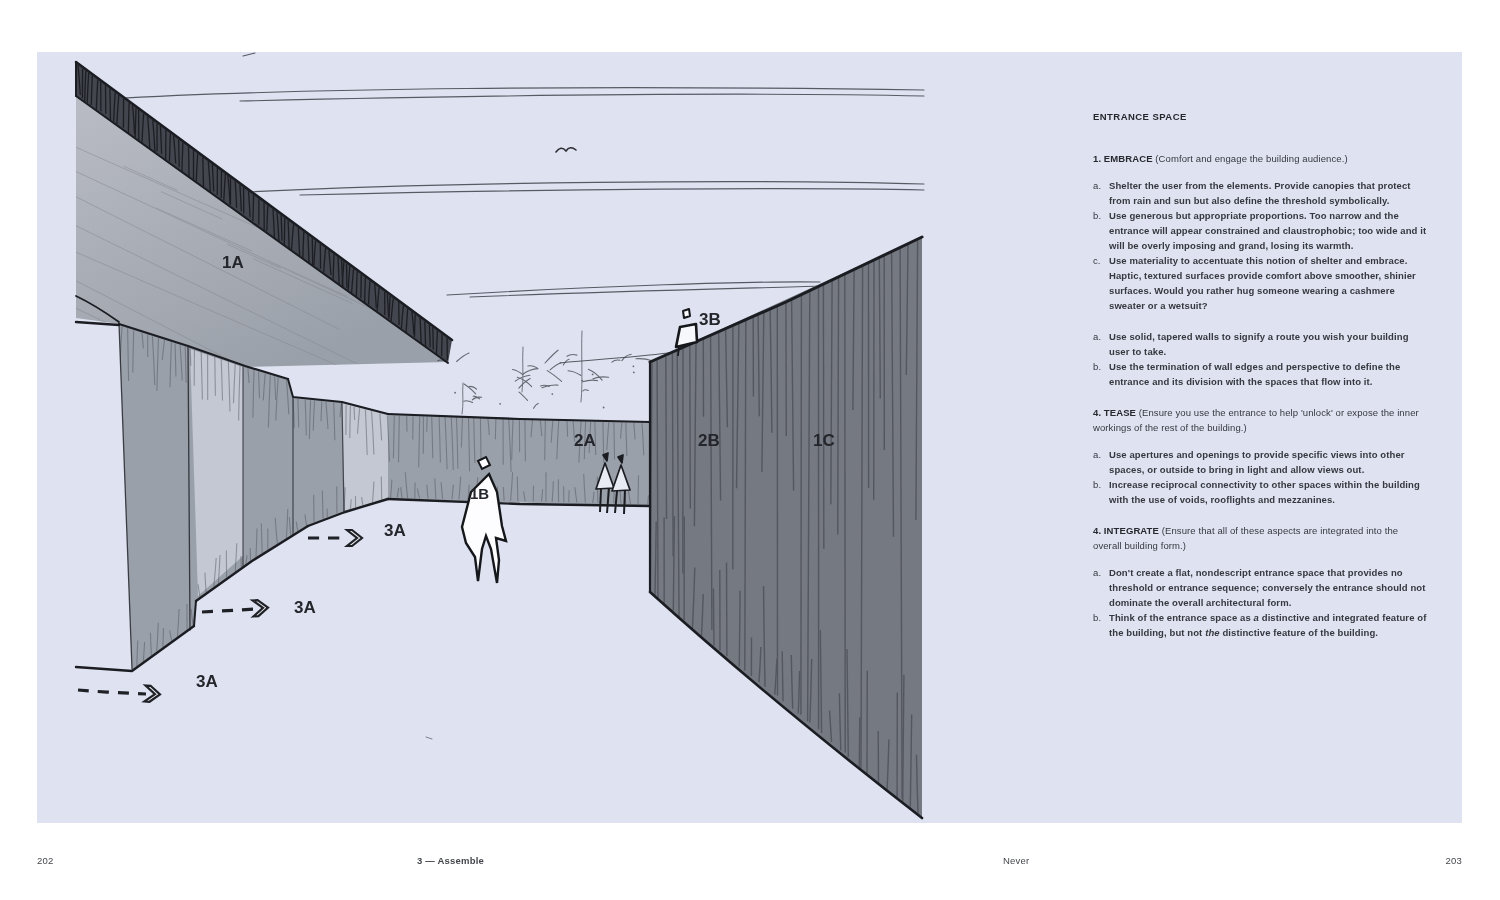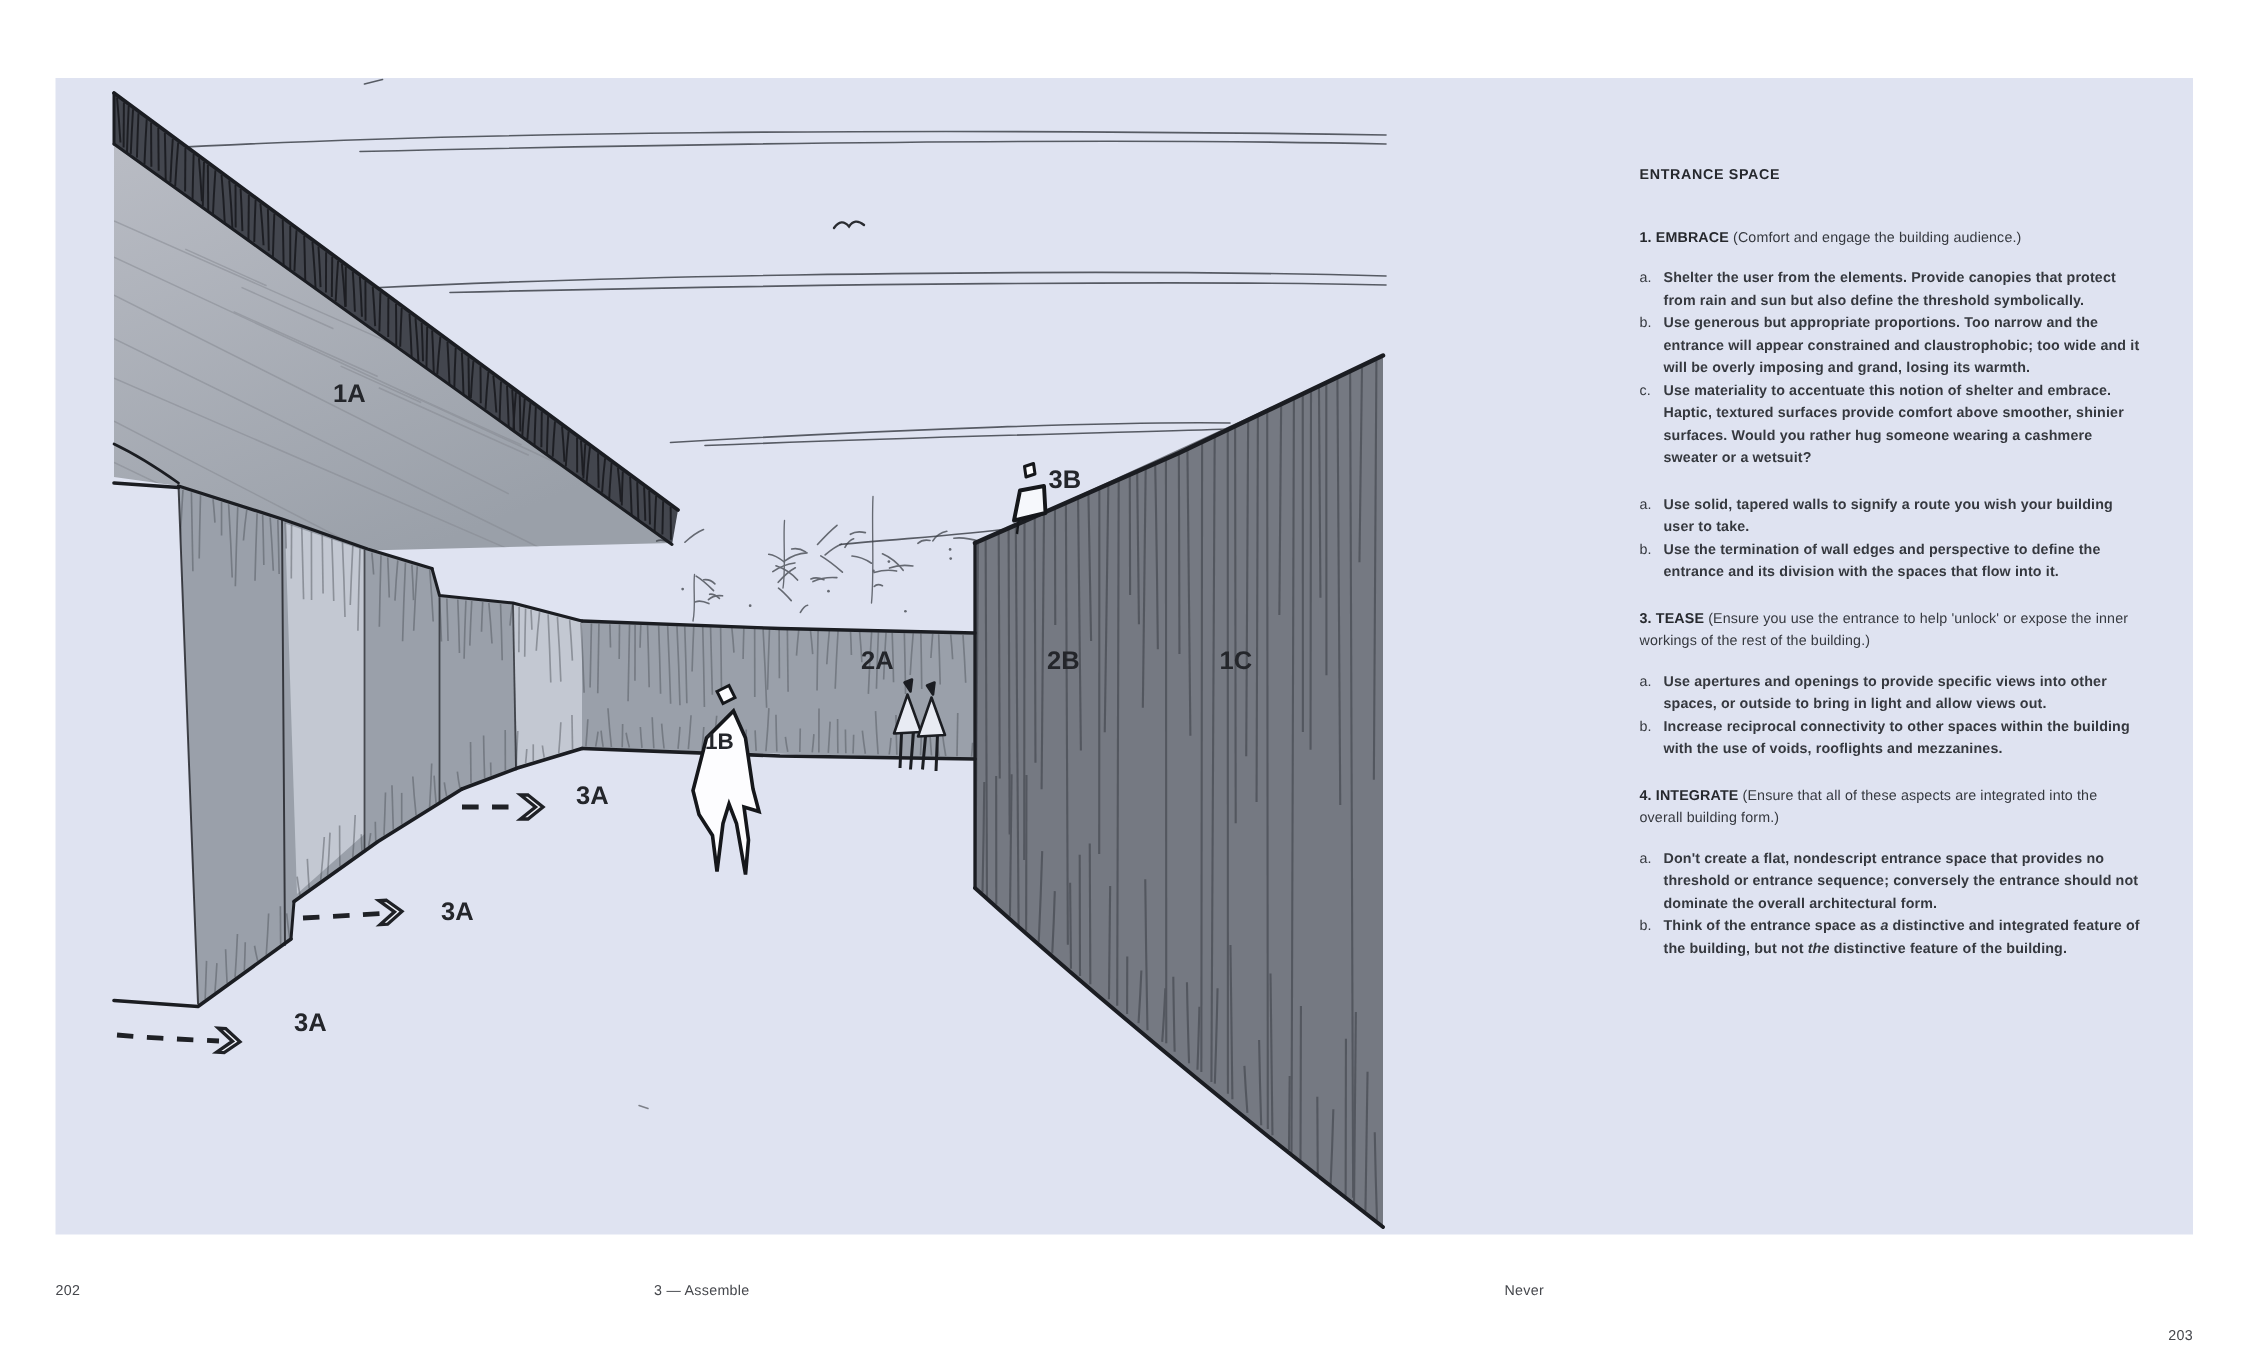--- a/index.html
+++ b/index.html
@@ -16,23 +16,23 @@
   .sec{margin:0 0 16px 0;}
   .sec-head{margin:0 0 12px 0;}
   .sec-head strong{color:#26282d;}
   .item{display:flex;margin:0;}
   .item .letter{flex:0 0 16px;}
   .item .itext{flex:1;font-weight:bold;}
   .item em{font-style:italic;}
   
   .foot{position:absolute;top:855px;font-size:9.5px;color:#45474c;letter-spacing:.2px;}
   .foot.f-pnum-l{left:37px;text-align:right;}
-  .foot.f-sec-l{left:436px;}
+  .foot.f-sec-l{left:417px;font-weight:bold;}
   .foot.f-sec-r{left:1003px;}
-  .foot.f-pnum-r{right:38px;margin-top:30px;}
+  .foot.f-pnum-r{right:38px;}
 </style>
 </head>
 <body>
 
 <div class="page" style="background: rgb(255, 255, 255);">
 
   <div class="panel" style="background: rgb(223, 227, 241);">
 
     <svg class="sketch" viewBox="37 52 925 771">
       <defs>
@@ -555,21 +555,21 @@
             <div class="item">
               <span class="letter">a.</span>
               <span class="itext">Use solid, tapered walls to signify a route you wish your building user to take.</span>
             </div>
             <div class="item">
               <span class="letter">b.</span>
               <span class="itext">Use the termination of wall edges and perspective to define the entrance and its division with the spaces that flow into it.</span>
             </div>
           </div>
           <div class="sec">
-            <p class="sec-head"><strong>3. TEASE</strong> (Ensure you use the entrance to help 'unlock' or expose the inner workings of the rest of the building.)</p>
+            <p class="sec-head"><strong>4. TEASE</strong> (Ensure you use the entrance to help 'unlock' or expose the inner workings of the rest of the building.)</p>
             <div class="item">
               <span class="letter">a.</span>
               <span class="itext">Use apertures and openings to provide specific views into other spaces, or outside to bring in light and allow views out.</span>
             </div>
             <div class="item">
               <span class="letter">b.</span>
               <span class="itext">Increase reciprocal connectivity to other spaces within the building with the use of voids, rooflights and mezzanines.</span>
             </div>
           </div>
           <div class="sec">

